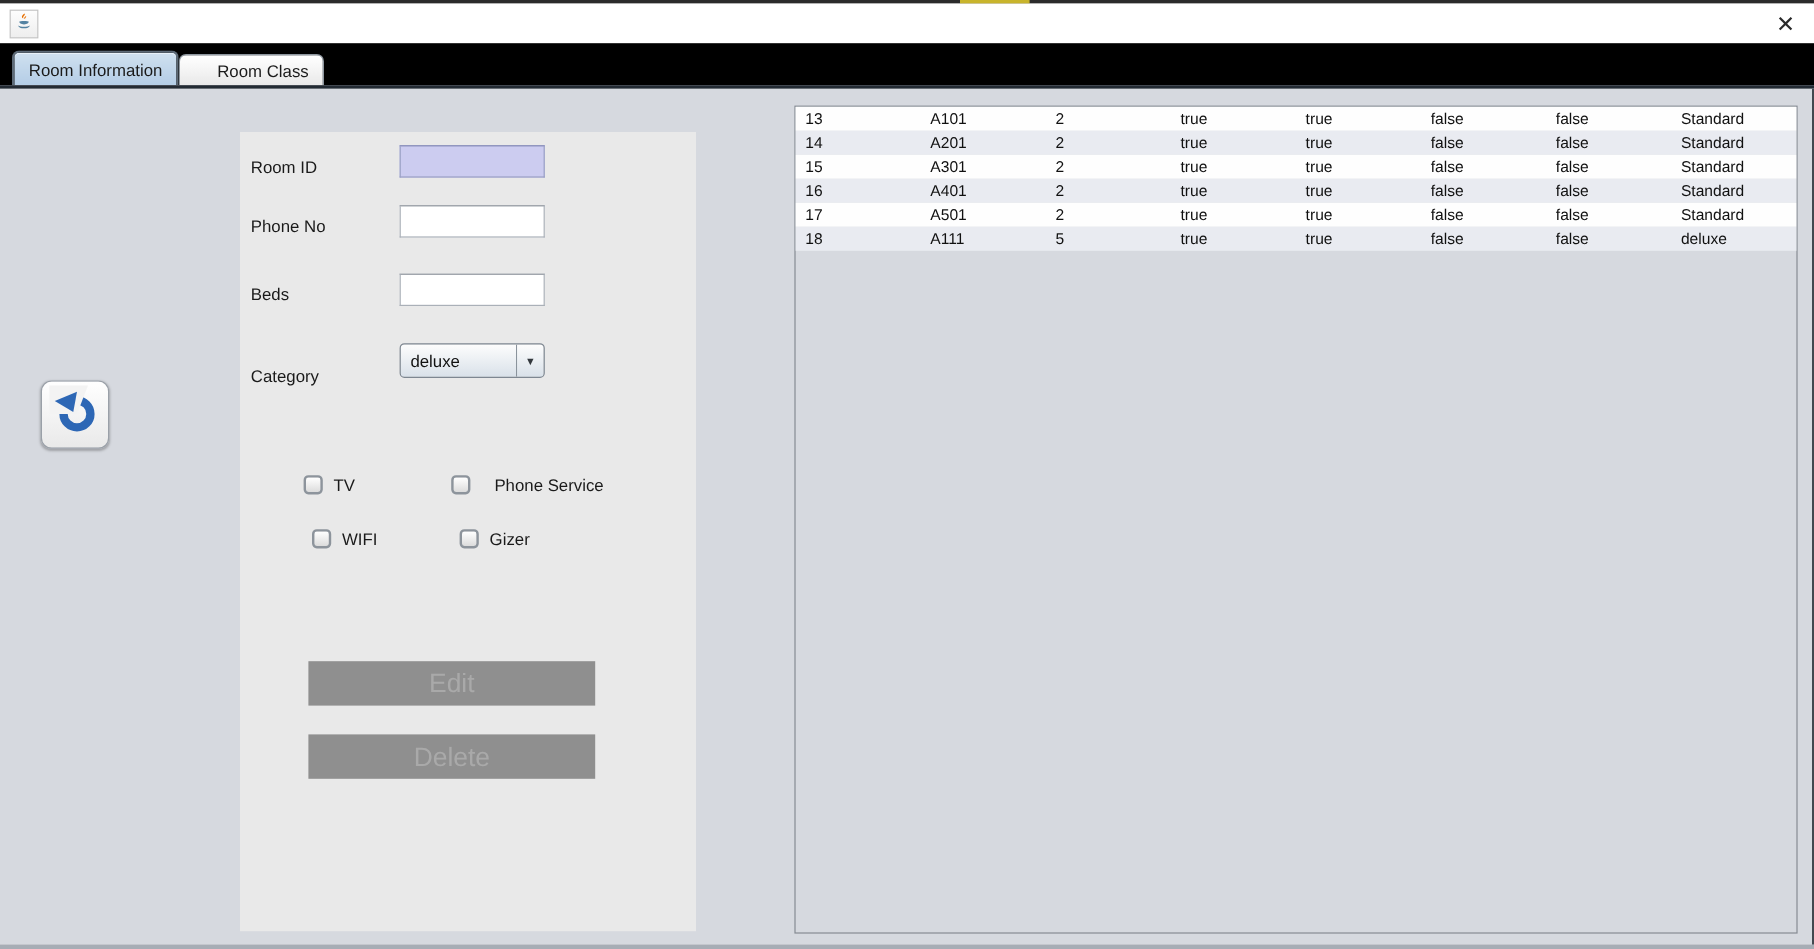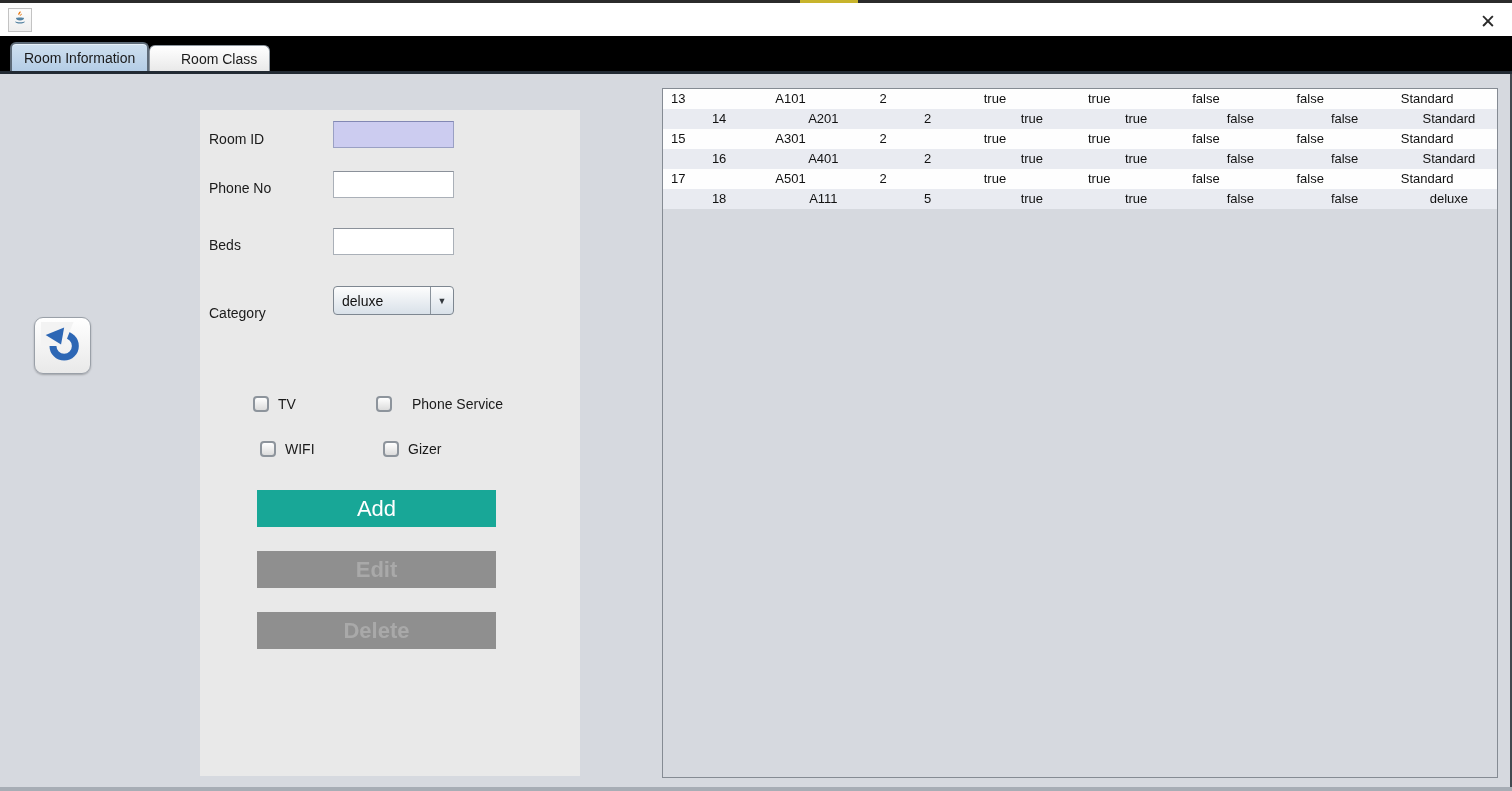--- a/index.html
+++ b/index.html
@@ -94,39 +94,39 @@
   }
   .checkbox-label { font-size: 14px; color: #1a1a1a; }
 
   
   .action-button {
     position: absolute; left: 57px; width: 239px; height: 37px;
     border: none; display: flex; align-items: center; justify-content: center;
     font-family: "Liberation Sans", sans-serif; font-size: 22px; cursor: default;
   }
   .btn-add { background: #18a797; color: #ffffff; }
-  .btn-disabled { background: #8f8f8f; color: #a9a9a9; font-weight: bold; }
+  .btn-disabled { background: #8f8f8f; color: #a9a9a9; }
 
   
   .table-panel {
     position: absolute; left: 662px; top: 88px; width: 836px; height: 690px;
     border: 1px solid #858b93; background: transparent;
   }
   .thead {
     display: grid; grid-template-columns: repeat(8, 1fr); height: 24px;
     background: linear-gradient(#eceded, #d7d8da);
     border-bottom: 1px solid #7b828a;
   }
   .th {
     font-size: 13px; color: #111; line-height: 23px; padding-left: 8px;
     border-right: 1px solid #9ca2a8; overflow: hidden; white-space: nowrap;
   }
   .th:last-child { border-right: none; }
   .tr { display: grid; grid-template-columns: repeat(8, 1fr); height: 20px; background: #fefefe; }
-  .tr.alt { background: #e9ebf1; text-align: center; }
+  .tr.alt { background: #e9ebf1; }
   .td { font-size: 13px; color: #111; line-height: 20px; padding-left: 8px; overflow: hidden; white-space: nowrap; }
 </style>
 </head>
 <body>
 
 <div class="top-strip">
   <div class="top-strip-accent"></div>
 </div>
 
 <div class="titlebar">
@@ -194,21 +194,20 @@
     </div>
     <div class="checkbox-item" style="left:60px; top:331px;">
       <span class="checkbox-box"></span>
       <span class="checkbox-label">WIFI</span>
     </div>
     <div class="checkbox-item" style="left:183px; top:331px;">
       <span class="checkbox-box"></span>
       <span class="checkbox-label">Gizer</span>
     </div>
 
-    <div class="action-button btn-add" style="top:380px;">Add</div>
     <div class="action-button btn-disabled" style="top:441px;" aria-disabled="true">Edit</div>
     <div class="action-button btn-disabled" style="top:502px;" aria-disabled="true">Delete</div>
   </div>
 
   <div class="table-panel" style="top:14px;">
     <div id="tbody">
         <div class="tr">
           <div class="td">13</div>
           <div class="td">A101</div>
           <div class="td">2</div>

